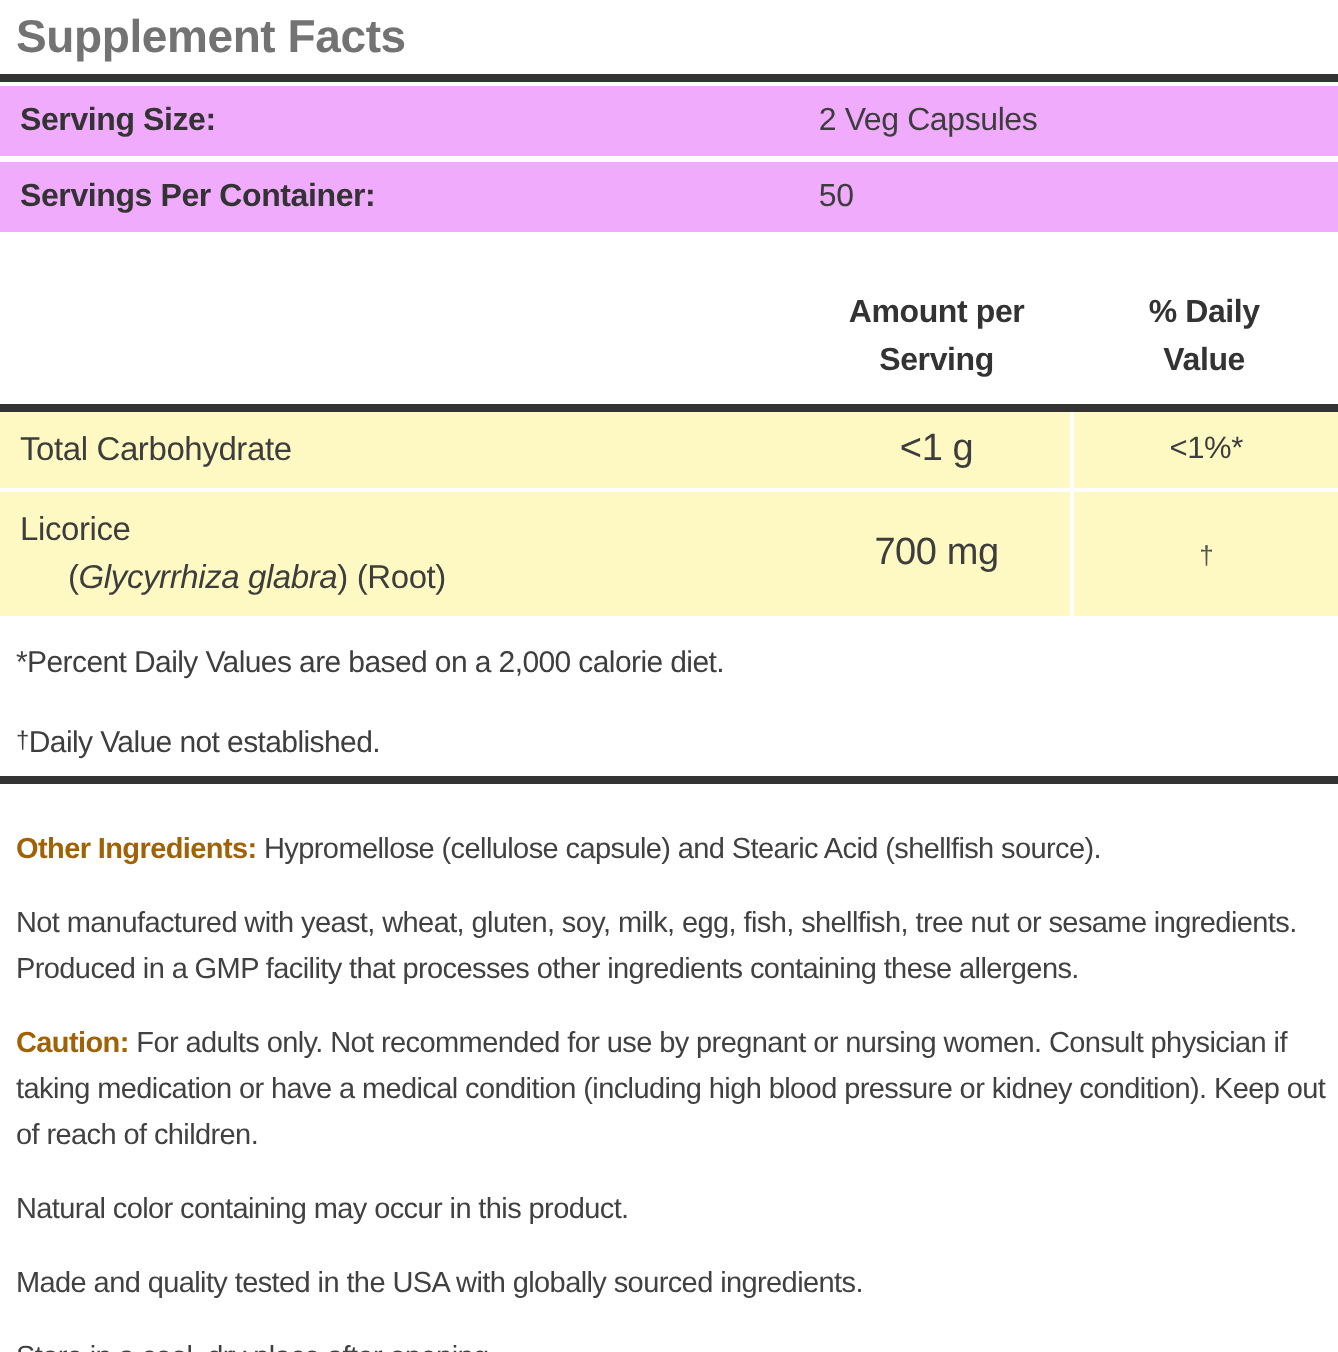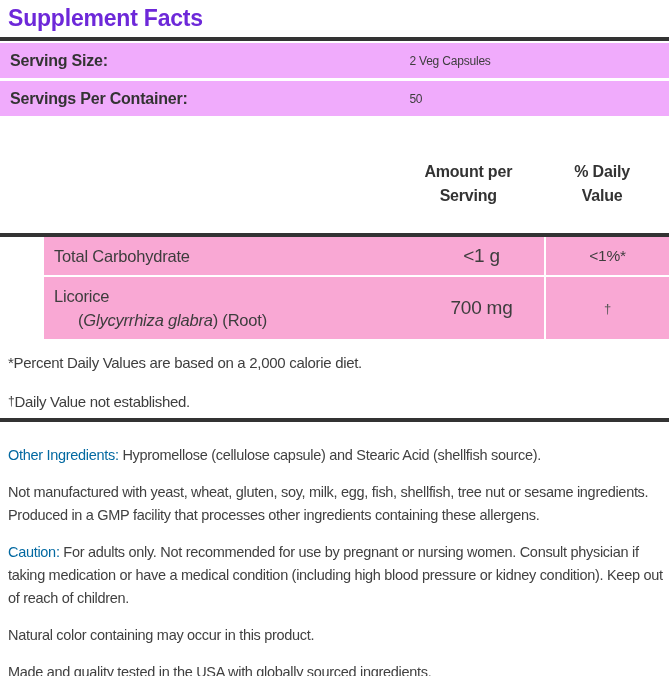--- a/index.html
+++ b/index.html
@@ -5,55 +5,55 @@
   html, body { margin:0; padding:0; background:#ffffff; }
   body {
     width:669px; height:676px; overflow:hidden;
     font-family:"Liberation Sans", sans-serif;
     color:#414141;
     -webkit-font-smoothing:antialiased;
   }
   .label-wrap { width:669px; }
 
   .title {
-    font-size:23px; font-weight:bold; color:#6d28d9;
+    font-size:23px; font-weight:bold; color:#737373;
     margin:4px 0 0 8px; line-height:28px; letter-spacing:-0.2px;
   }
 
   .thick-rule { height:4px; background:#333333; width:100%; }
   .rule-1 { margin-top:5px; }
   .rule-2 { margin-top:0; }
   .rule-3 { margin-top:6px; }
 
   
   .info-row {
     display:flex; align-items:center;
     background:#f0abfc; height:35px;
   }
   .info-row.first { margin-top:2px; }
   .info-row.second { margin-top:3px; }
   .info-label {
     width:60%; padding-left:10px; box-sizing:border-box;
     font-weight:bold; font-size:16px; color:#333333; letter-spacing:-0.2px;
   }
-  .info-value { font-size:12px; color:#3d3d3d; padding-left:8px; letter-spacing:-0.2px; }
+  .info-value { font-size:16px; color:#3d3d3d; padding-left:8px; letter-spacing:-0.2px; }
 
   
-  .nutrient-header { display:flex; margin-top:40px; padding:4px 0 25px 0; }
+  .nutrient-header { display:flex; margin-top:25px; padding:4px 0 9px 0; }
   .hdr-spacer { width:60%; }
   .hdr-cell {
     width:20%; text-align:center;
     font-weight:bold; font-size:16px; color:#333333;
     line-height:24px; letter-spacing:-0.2px;
     display:flex; align-items:center; justify-content:center;
   }
   .hdr-cell .hdr-text { display:block; max-width:100px; }
 
   
-  .nutrient-row { display:flex; background:#f9a8d4;margin-left:44px; }
+  .nutrient-row { display:flex; background:#fef9c3; }
   .nutrient-row + .nutrient-row { margin-top:2px; }
   .cell-name {
     width:60%; box-sizing:border-box; padding:7px 0 7px 10px;
     font-size:16.5px; color:#3d3d3d; line-height:24px; letter-spacing:-0.2px;
   }
   .cell-name .indent { padding-left:24px; display:block; }
   .cell-amount, .cell-dv {
     width:20%; display:flex; align-items:center; justify-content:center;
     font-size:19px; color:#3d3d3d; box-sizing:border-box; letter-spacing:-0.2px;
   }
@@ -70,21 +70,21 @@
   }
   .footnote.second { margin-top:18px; }
   .footnote .fn-marker-dagger { font-size:12px; vertical-align:2px; }
 
   
   .paragraphs { margin-top:22px; }
   .para {
     margin:0 6px 14px 8px; font-size:14.5px; color:#414141;
     line-height:23px; letter-spacing:-0.3px;
   }
-  .para .bold-lead { font-weight:normal; color:#0369a1; }
+  .para .bold-lead { font-weight:bold; color:#a16207; }
 </style>
 </head>
 <body>
 
 <div class="label-wrap">
 
   <h1 class="title">Supplement Facts</h1>
 
   <div class="thick-rule rule-1"></div>
 

